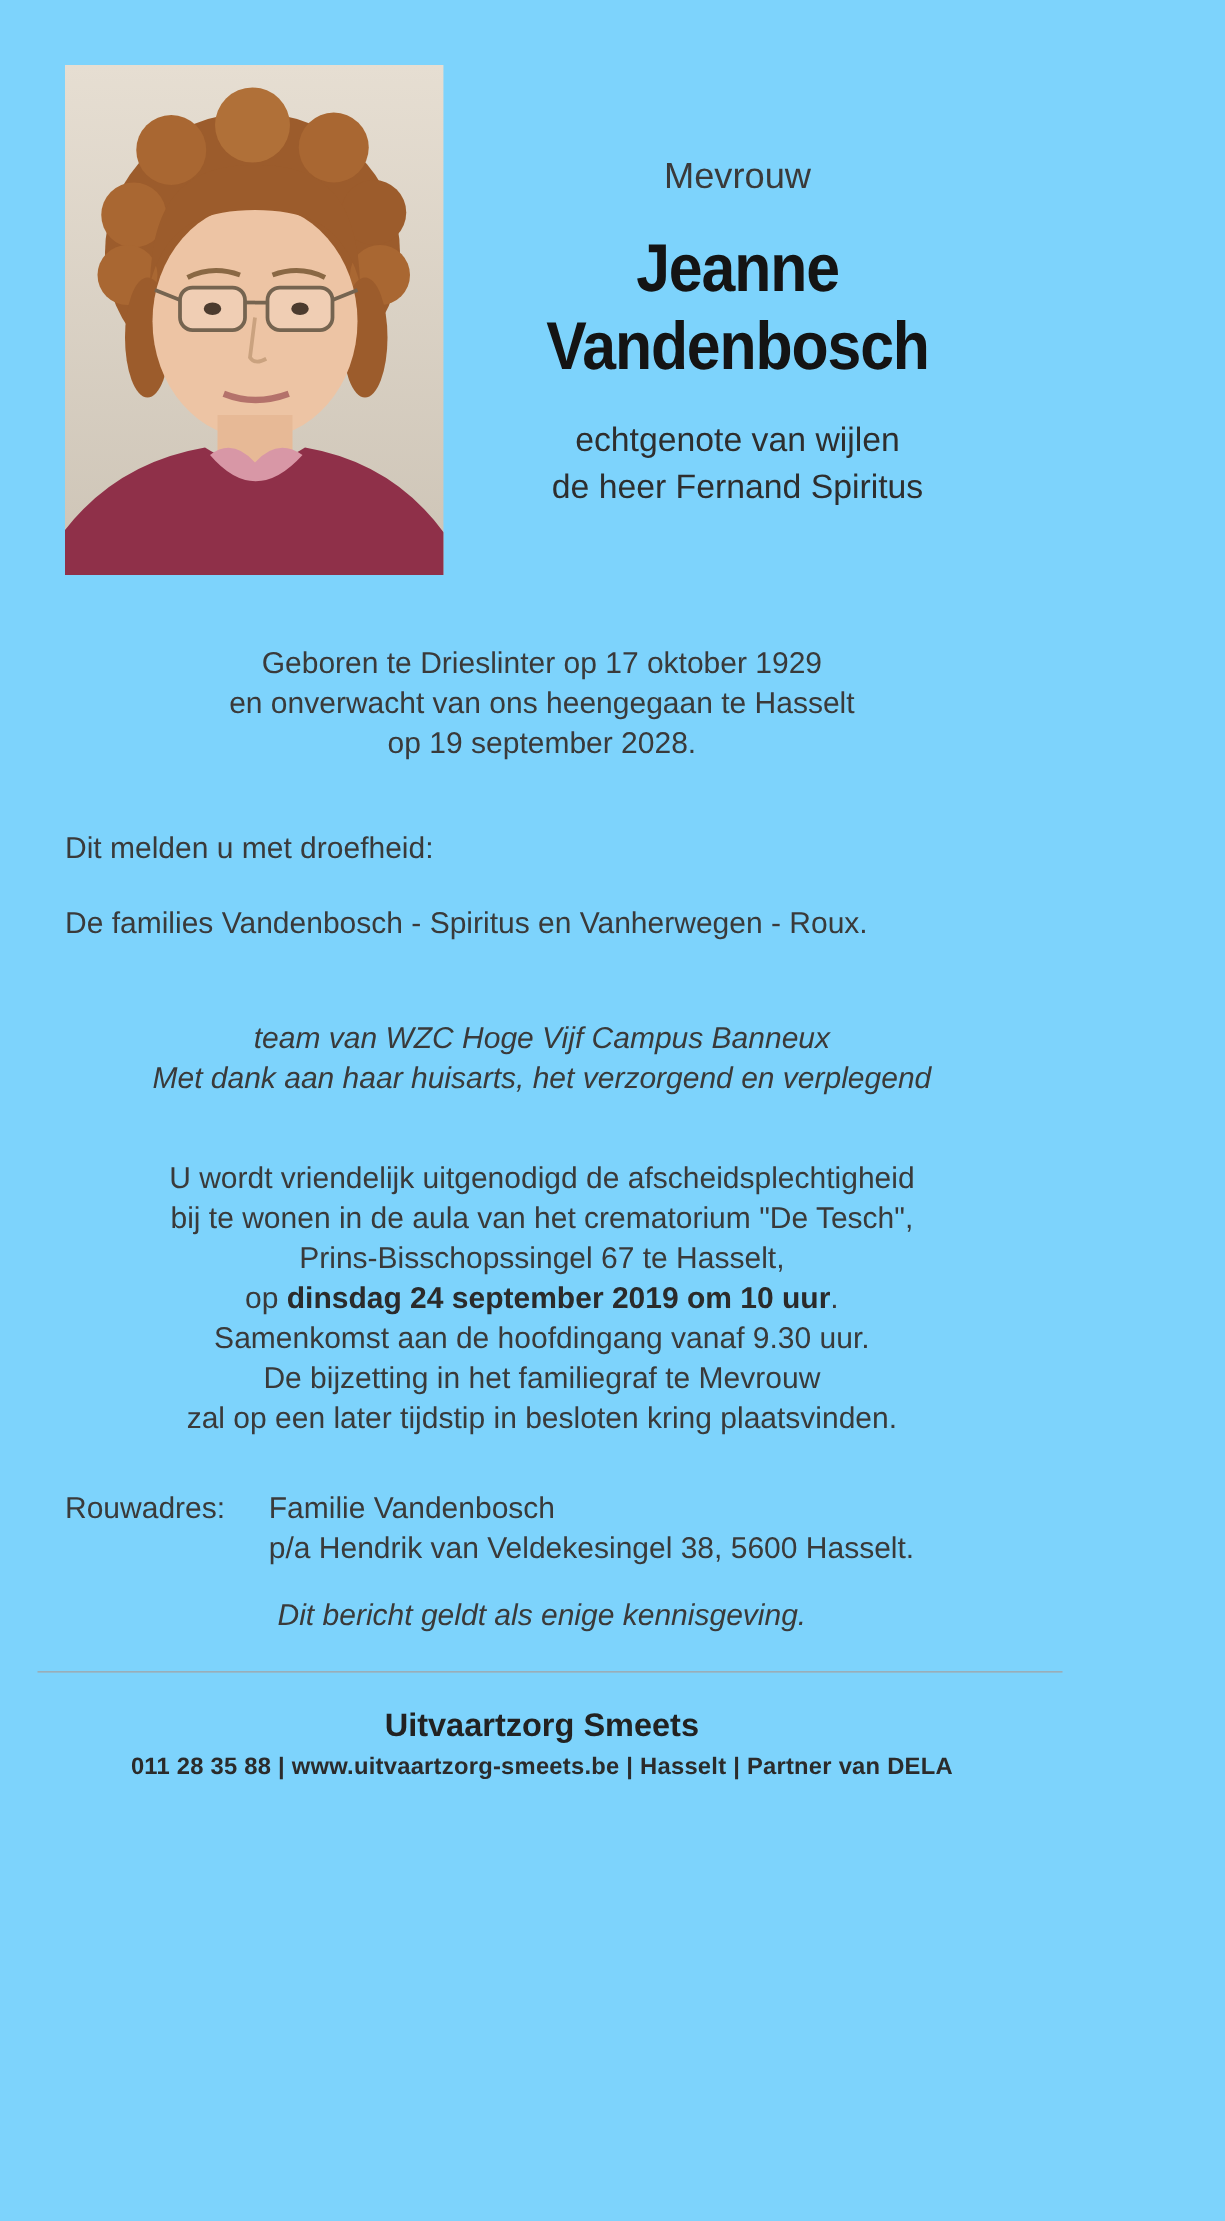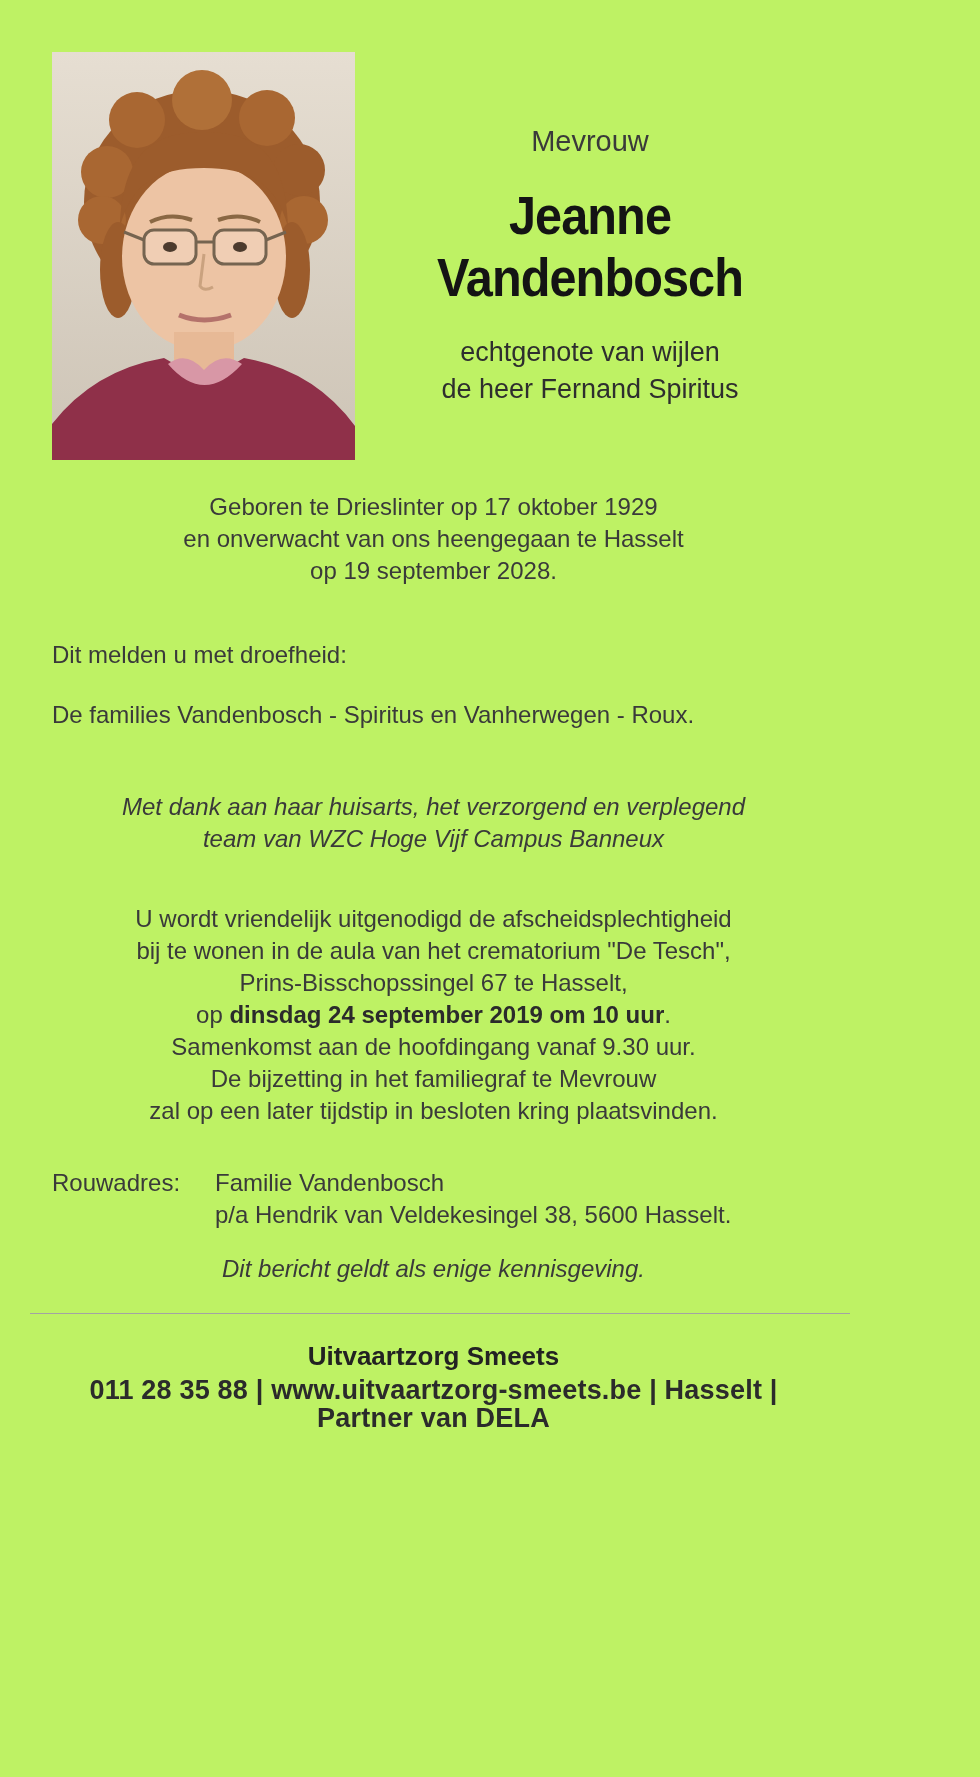--- a/index.html
+++ b/index.html
@@ -2,58 +2,58 @@
 <html><head>
 <meta charset="utf-8">
 <style>
   html, body { margin: 0; padding: 0; background: #ffffff; }
   body {
     width: 980px; height: 1777px;
     font-family: "Liberation Sans", sans-serif;
     color: #3a3a3a;
     -webkit-font-smoothing: antialiased;
   }
-  .page { position: relative; width: 980px; height: 1777px; overflow: hidden; background: #bef264; }
+  .page { position: relative; width: 980px; height: 1777px; overflow: hidden; background: #7dd3fc; }
 
   
   .header-row { display: flex; padding: 52px 0 0 52px; }
   .photo { width: 303px; height: 408px; flex: 0 0 303px; overflow: hidden; }
   .photo svg { display: block; }
   .header-text { width: 470px; text-align: center; padding-top: 72px; color: #1d1d1d; }
   .salutation { font-size: 29px; line-height: 34px; color: #3a3a3a; }
   .name {
     margin-top: 26px;
     font-size: 54px; line-height: 62px; font-weight: 700; color: #141414;
     transform: scaleX(0.9); transform-origin: 50% 50%;
     letter-spacing: -1px;
   }
   .subtitle { margin-top: 26px; font-size: 27px; line-height: 37px; font-weight: 400; color: #2e2e2e; }
 
   
   .content { margin-left: 52px; width: 763px; font-size: 24px; line-height: 32px; }
   .center { text-align: center; }
   .italic { font-style: italic; }
 
-  .intro { margin-top: 31px; }
+  .intro { margin-top: 55px; }
   .announce { margin-top: 52px; }
   .family { margin-top: 28px; }
   .family .indent { padding-left: 63px; }
   .families { margin-top: 28px; }
   .thanks { margin-top: 60px; }
   .invitation { margin-top: 48px; }
   .invitation strong { font-weight: 700; color: #2b2b2b; }
   .address { margin-top: 40px; display: flex; }
   .address-label { width: 163px; flex: 0 0 163px; }
   .closing { margin-top: 22px; }
 
   .rule { border: none; height: 1px; background: #a3a3a3; width: 820px; margin: 28px 0 0 -22px; }
 
   .footer { margin-top: 26px; text-align: center; }
   .footer-company { font-size: 26px; line-height: 32px; font-weight: 700; color: #222; }
-  .footer-contact { margin-top: 4px; font-size: 27px; line-height: 28px; font-weight: 700; color: #2b2b2b; letter-spacing: 0.2px; }
+  .footer-contact { margin-top: 4px; font-size: 19px; line-height: 28px; font-weight: 700; color: #2b2b2b; letter-spacing: 0.2px; }
 </style>
 </head>
 <body>
 
 <div class="page">
 
   <div class="header-row">
     <div class="photo">
       <svg width="303" height="408" viewBox="0 0 303 408" xmlns="http://www.w3.org/2000/svg">
         <defs>
@@ -124,22 +124,22 @@
       <div>en onverwacht van ons heengegaan te Hasselt</div>
       <div>op 19 september 2028.</div>
     </div>
 
     <div class="announce">Dit melden u met droefheid:</div>
 
 
     <div class="families">De families Vandenbosch - Spiritus en Vanherwegen - Roux.</div>
 
     <div class="thanks center italic">
+      <div>team van WZC Hoge Vijf Campus Banneux</div>
       <div>Met dank aan haar huisarts, het verzorgend en verplegend</div>
-      <div>team van WZC Hoge Vijf Campus Banneux</div>
     </div>
 
     <div class="invitation center">
       <div>U wordt vriendelijk uitgenodigd de afscheidsplechtigheid</div>
       <div>bij te wonen in de aula van het crematorium "De Tesch",</div>
       <div>Prins-Bisschopssingel 67 te Hasselt,</div>
       <div><span>op </span><strong>dinsdag 24 september 2019 om 10 uur</strong><span>.</span></div>
       <div>Samenkomst aan de hoofdingang vanaf 9.30 uur.</div>
       <div>De bijzetting in het familiegraf te Mevrouw</div>
       <div>zal op een later tijdstip in besloten kring plaatsvinden.</div>

